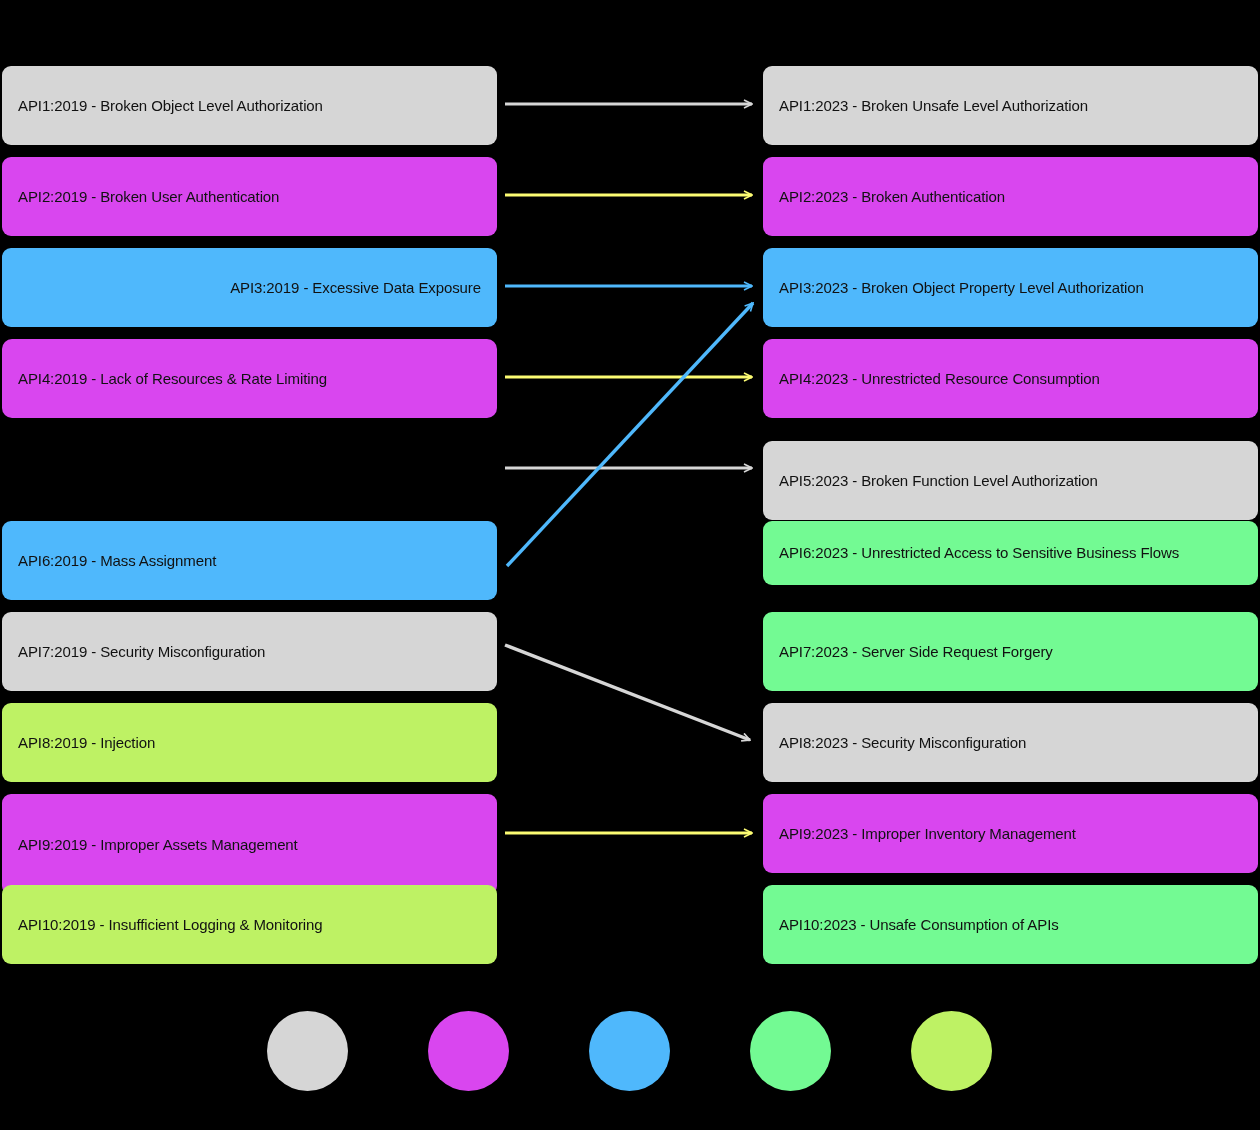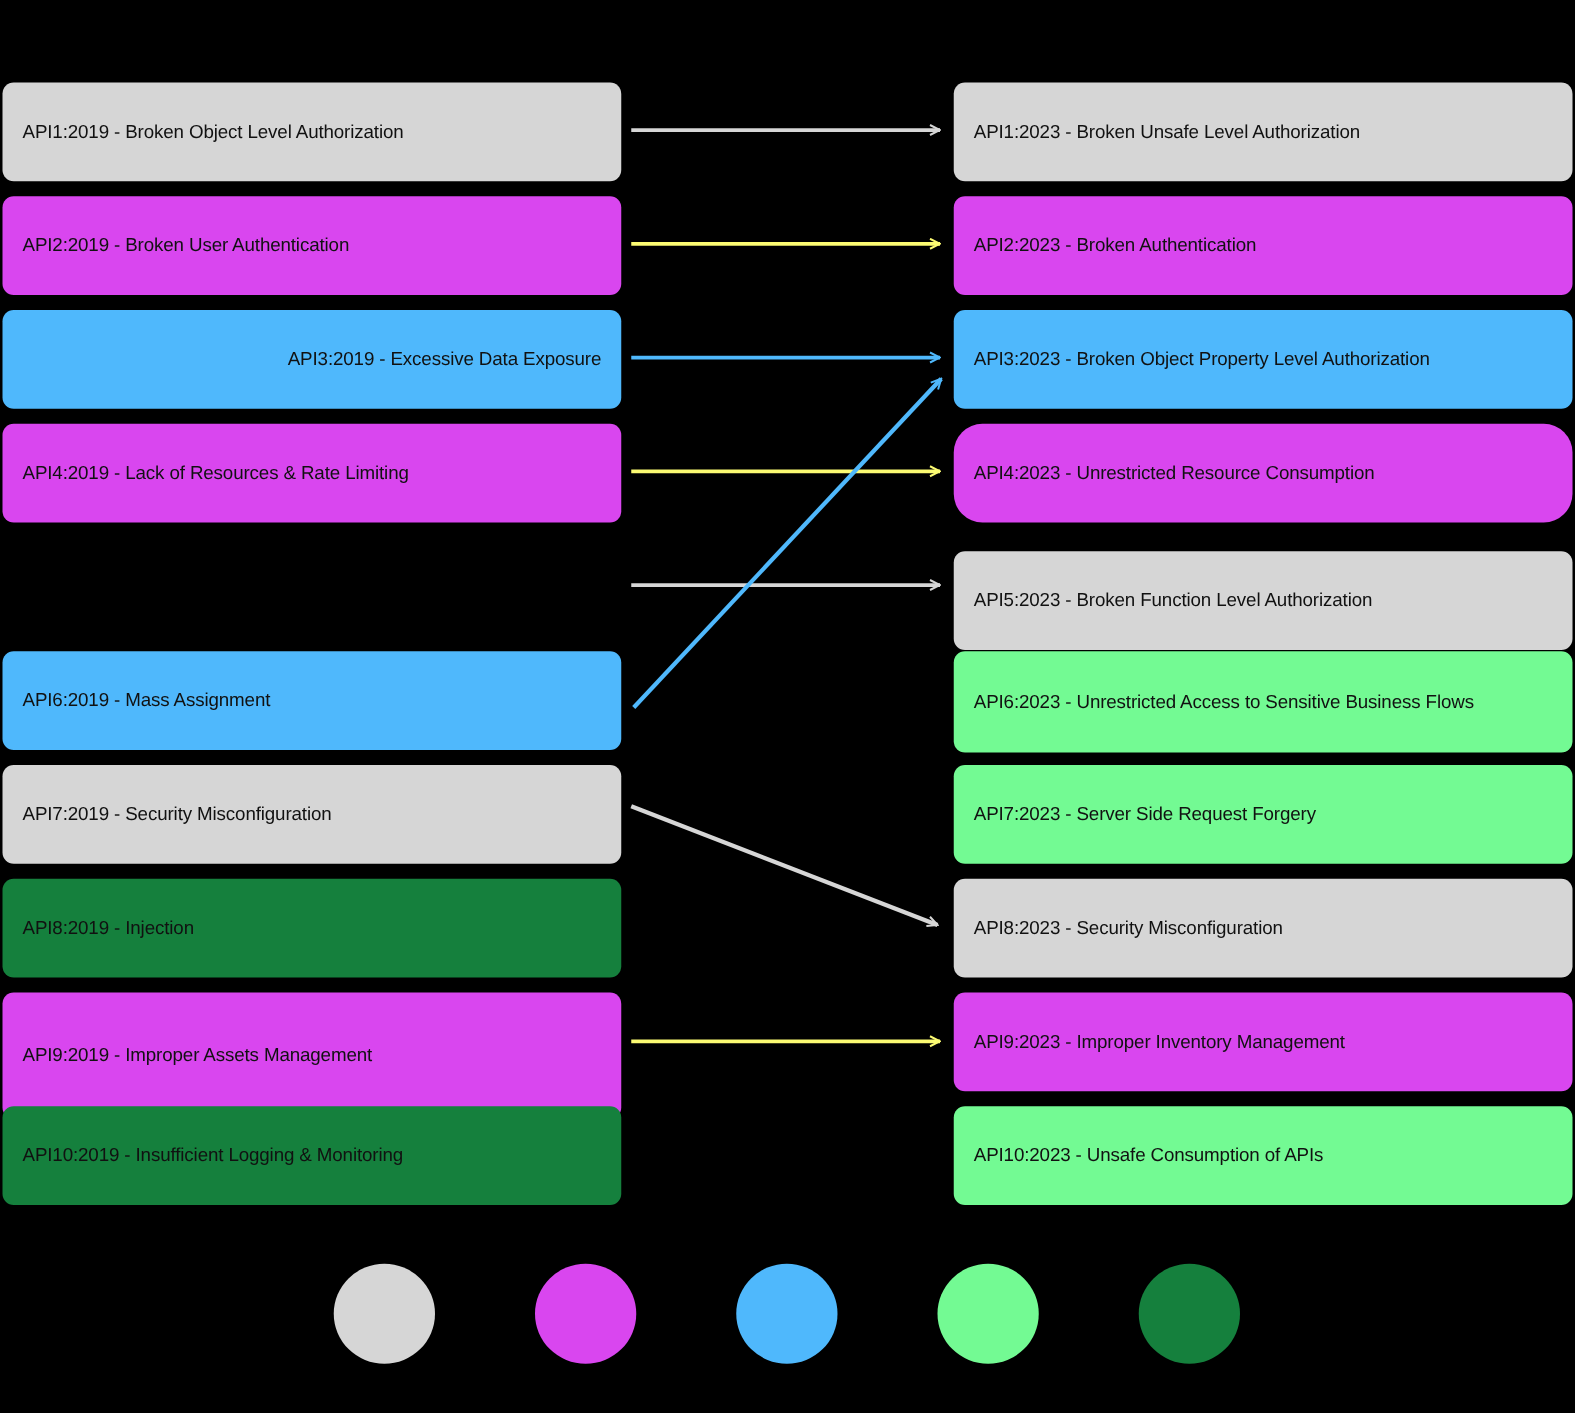--- a/index.html
+++ b/index.html
@@ -42,21 +42,21 @@
     width: 100%;
   }
 
   .col-left  { left: 2px;   width: 495px; }
   .col-right { left: 763px; width: 495px; }
 
   .fill-grey   { background: #d6d6d6; }
   .fill-yellow { background: #d946ef; }
   .fill-blue   { background: #4fb8fc; }
   .fill-green  { background: #73fa93; }
-  .fill-red    { background: #15803d; }
+  .fill-red    { background: #bef264; }
 
   
   #legend {
     position: absolute;
     left: 0;
     top: 1011px;
     width: 1260px;
     height: 82px;
   }
   .legend-dot {
@@ -83,21 +83,21 @@
 
   <div class="node col-left fill-grey" style="top:66px;height:79px;">
     <span class="label">API1:2019 - Broken Object Level Authorization</span>
   </div>
   <div class="node col-left fill-yellow" style="top:157px;height:79px;">
     <span class="label">API2:2019 - Broken User Authentication</span>
   </div>
   <div class="node col-left fill-blue" style="top:248px;height:79px;text-align:right;">
     <span class="label">API3:2019 - Excessive Data Exposure</span>
   </div>
-  <div class="node col-left fill-yellow" style="top:339px;height:79px;">
+  <div class="node col-left fill-yellow" style="top:339px;height:79px;border-radius:10px;">
     <span class="label">API4:2019 - Lack of Resources &amp; Rate Limiting</span>
   </div>
   <div class="node col-left fill-blue" style="top:521px;height:79px;">
     <span class="label">API6:2019 - Mass Assignment</span>
   </div>
   <div class="node col-left fill-grey" style="top:612px;height:79px;">
     <span class="label">API7:2019 - Security Misconfiguration</span>
   </div>
   <div class="node col-left fill-red" style="top:703px;height:79px;">
     <span class="label">API8:2019 - Injection</span>
@@ -111,27 +111,27 @@
 
   <div class="node col-right fill-grey" style="top:66px;height:79px;">
     <span class="label">API1:2023 - Broken Unsafe Level Authorization</span>
   </div>
   <div class="node col-right fill-yellow" style="top:157px;height:79px;">
     <span class="label">API2:2023 - Broken Authentication</span>
   </div>
   <div class="node col-right fill-blue" style="top:248px;height:79px;">
     <span class="label">API3:2023 - Broken Object Property Level Authorization</span>
   </div>
-  <div class="node col-right fill-yellow" style="top:339px;height:79px;border-radius:23px;">
+  <div class="node col-right fill-yellow" style="top:339px;height:79px;">
     <span class="label">API4:2023 - Unrestricted Resource Consumption</span>
   </div>
   <div class="node col-right fill-grey" style="top:441px;height:79px;">
     <span class="label">API5:2023 - Broken Function Level Authorization</span>
   </div>
-  <div class="node col-right fill-green" style="top:521px;height:81px;">
+  <div class="node col-right fill-green" style="top:521px;height:64px;">
     <span class="label">API6:2023 - Unrestricted Access to Sensitive Business Flows</span>
   </div>
   <div class="node col-right fill-green" style="top:612px;height:79px;">
     <span class="label">API7:2023 - Server Side Request Forgery</span>
   </div>
   <div class="node col-right fill-grey" style="top:703px;height:79px;">
     <span class="label">API8:2023 - Security Misconfiguration</span>
   </div>
   <div class="node col-right fill-yellow" style="top:794px;height:79px;">
     <span class="label">API9:2023 - Improper Inventory Management</span>

